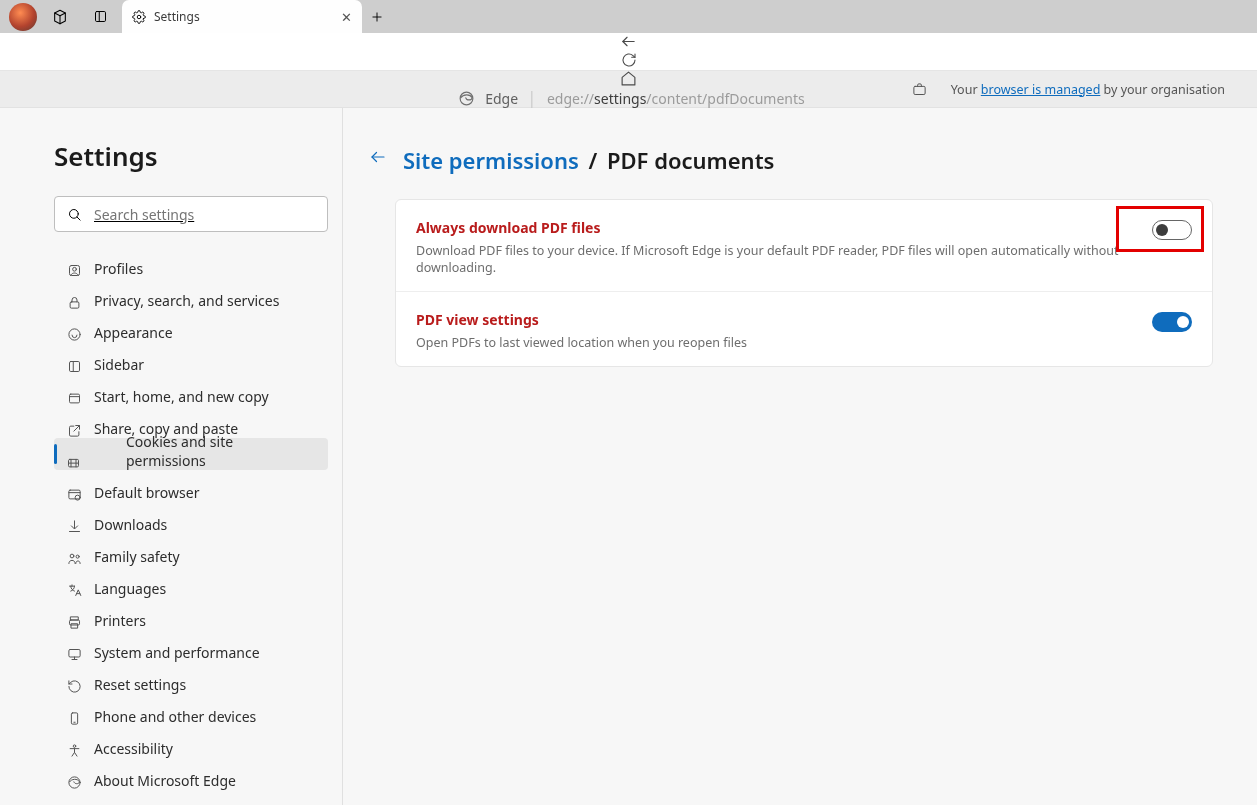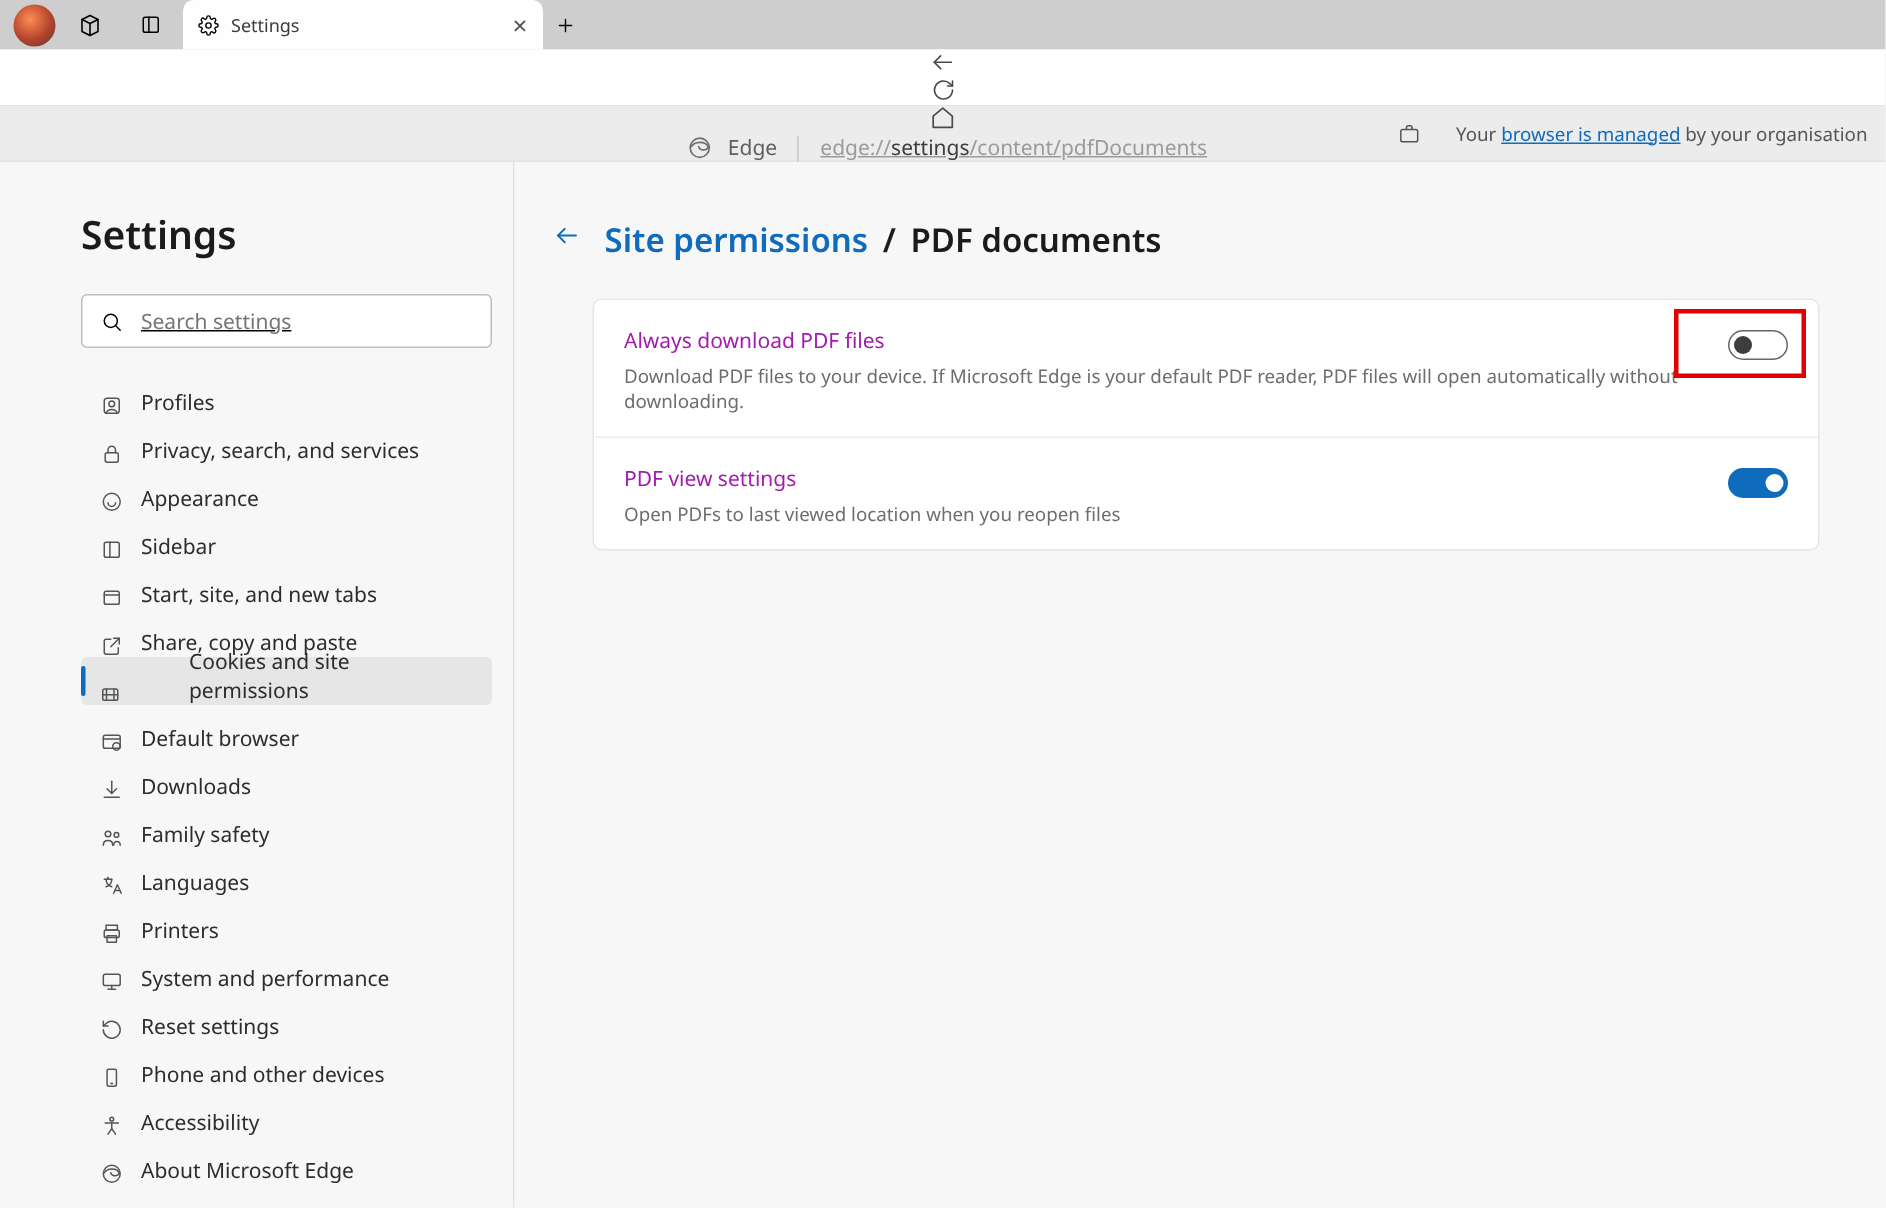--- a/index.html
+++ b/index.html
@@ -12,25 +12,25 @@
     .tab { display: flex; align-items: center; height: 33px; background: #fefefe; border-top-left-radius: 7px; border-top-right-radius: 7px; margin-left: 2px; padding: 0 10px; gap: 8px; min-width: 240px; }
     .tab-title { font-size: 12px; color: #3b3b3b; flex: 1; }
     .tab .close { font-size: 13px; color: #555; }
     .newtab { width: 30px; display: flex; align-items: center; justify-content: center; }
 
     
     .toolbar { height: 38px; background: #fff; border-bottom: 1px solid #e5e5e5; display: flex; align-items: center; padding: 0 8px; gap: 2px; flex-direction: column; }
     .tbtn { width: 36px; height: 36px; display: flex; align-items: center; justify-content: center; color: #4a4a4a; }
     .addr { display: flex; align-items: center; gap: 10px; margin-left: 6px; font-size: 14px; color: #606060; }
     .addr .sep { color: #c6c6c6; }
-    .url { color: #9b9b9b; text-decoration: underline; }
+    .url { color: #9b9b9b; }
     .url b { color: #3d3d3d; font-weight: 400; }
 
     
-    .banner { height: 37px; background: #ececec; display: flex; align-items: center; justify-content: flex-end; padding: 0 12px; font-size: 12.5px; color: #555; gap: 24px; border-bottom: 1px solid #e2e2e2; }
+    .banner { height: 37px; background: #ececec; display: flex; align-items: center; justify-content: flex-end; padding: 0 32px; font-size: 12.5px; color: #555; gap: 24px; border-bottom: 1px solid #e2e2e2; }
     .banner a { color: #0f6cbd; text-decoration: underline; }
 
     
     .layout { display: flex; height: calc(805px - 33px - 38px - 37px); }
     .sidebar { width: 343px; border-right: 1px solid #e0e0e0; padding: 30px 14px 0 54px; background: #f7f7f7; }
     .sidebar h1 { font-size: 26px; font-weight: 600; color: #1b1b1b; margin-bottom: 22px; }
     .search { display: flex; align-items: center; border: 1px solid #bebebe; border-radius: 4px; height: 36px; background: #fff; padding: 0 12px; gap: 12px; margin-bottom: 14px; }
     .search input { border: 0; outline: 0; font-size: 14px; flex: 1; background: transparent; text-decoration: underline; }
 
     .nav { list-style: none; }
@@ -44,21 +44,21 @@
     .crumb { display: flex; align-items: center; gap: 12px; margin-bottom: 24px; }
     .crumb .back { color: #0f6cbd; padding: 4px; }
     .crumb h2 { font-size: 22px; font-weight: 600; color: #1b1b1b; text-align: center; }
     .crumb h2 a { color: #0f6cbd; text-decoration: none; }
     .crumb h2 .slash { color: #1b1b1b; padding: 0 4px; font-weight: 600; }
 
     .card { background: #fff; border: 1px solid #e6e6e6; border-radius: 6px; margin-left: 30px; }
     .row { display: flex; align-items: flex-start; padding: 18px 20px 14px 20px; }
     .row + .row { border-top: 1px solid #eee; }
     .row .txt { flex: 1; }
-    .row .txt .ttl { font-size: 14px; font-weight: 400; color: #a21caf; margin-bottom: 6px; }
+    .row .txt .ttl { font-size: 14px; font-weight: 700; color: #b91c1c; margin-bottom: 6px; }
     .row .txt .desc { font-size: 12.5px; color: #6e6e6e; line-height: 1.35; }
 
     .toggle { width: 40px; height: 20px; border-radius: 10px; position: relative; flex: none; margin-left: 24px; margin-top: 2px; }
     .toggle.off { background: #fff; border: 1px solid #666; }
     .toggle.off .knob { position: absolute; left: 3px; top: 50%; transform: translateY(-50%); width: 12px; height: 12px; border-radius: 50%; background: #3d3d3d; }
     .toggle.on { background: #0f6cbd; }
     .toggle.on .knob { position: absolute; right: 3px; top: 50%; transform: translateY(-50%); width: 12px; height: 12px; border-radius: 50%; background: #fff; }
 
     .hl { position: absolute; border: 3px solid #e30000; pointer-events: none; }
 
@@ -185,21 +185,21 @@
           </span>
           <span>Sidebar</span>
         </li>
         <li>
           <span class="icn">
             <svg width="15" height="15" viewBox="0 0 24 24">
               <rect x="4" y="5" width="16" height="14" rx="2"></rect>
               <line x1="4" y1="9" x2="20" y2="9"></line>
             </svg>
           </span>
-          <span>Start, site, and new tabs</span>
+          <span>Start, home, and new copy</span>
         </li>
         <li>
           <span class="icn">
             <svg width="15" height="15" viewBox="0 0 24 24">
               <path d="M14 4h6v6"></path>
               <path d="M20 4 11 13"></path>
               <path d="M19 14v5a2 2 0 0 1-2 2H6a2 2 0 0 1-2-2V7a2 2 0 0 1 2-2h5"></path>
             </svg>
           </span>
           <span>Share, copy and paste</span>

